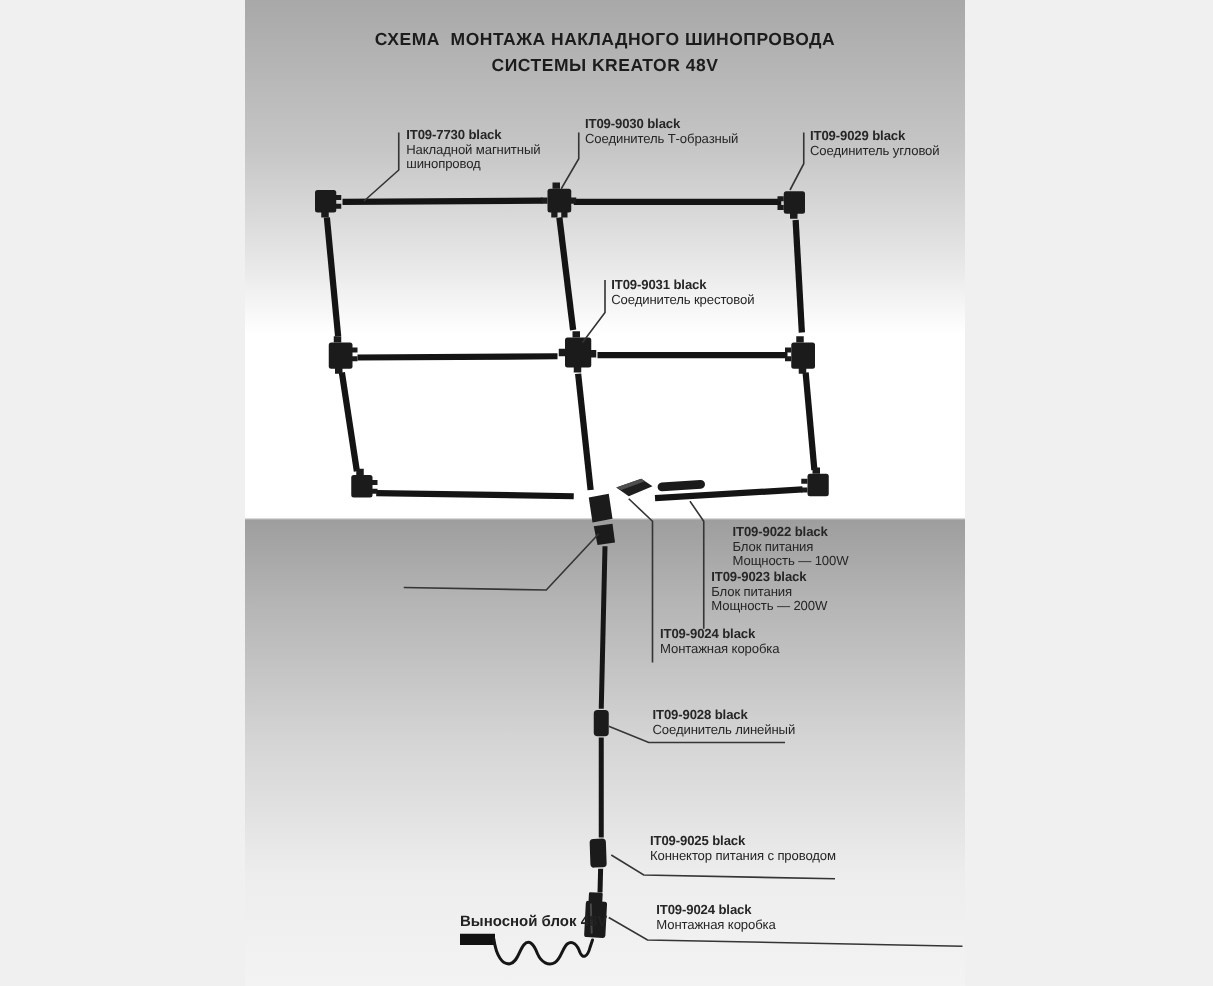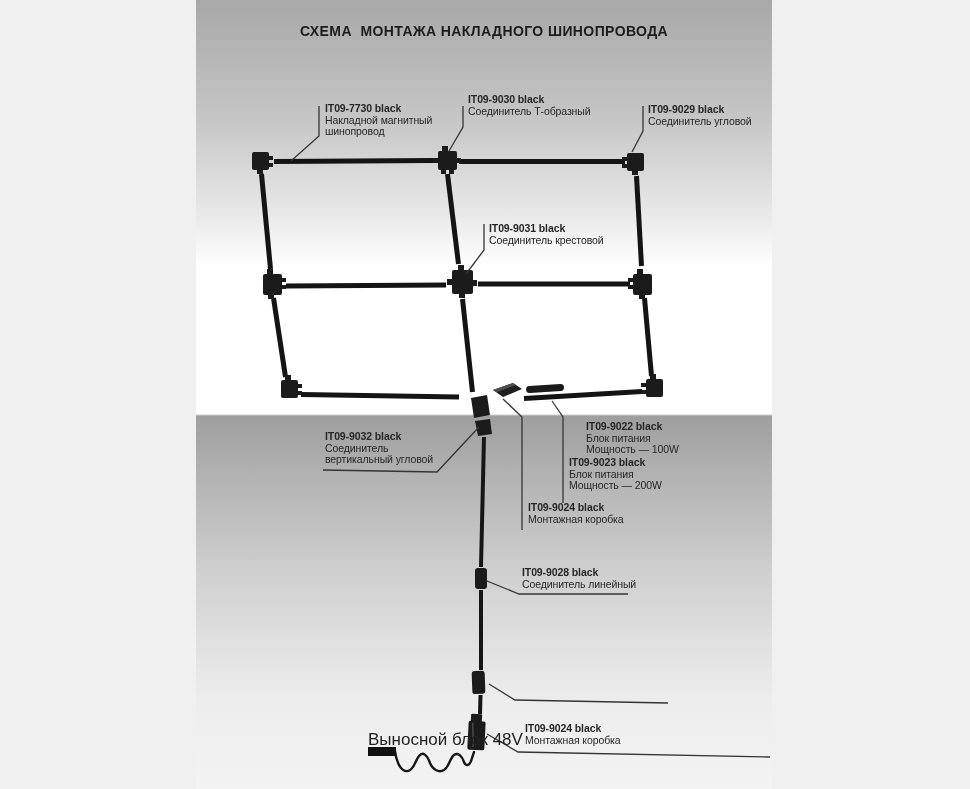--- a/index.html
+++ b/index.html
@@ -17,21 +17,21 @@
   }
   svg.diagram{position:absolute;left:0;top:0;display:block;}
   .title{
     position:absolute;left:196px;top:21px;width:576px;text-align:center;
     color:#1c1c1c;font-weight:bold;font-size:14px;line-height:21px;letter-spacing:.4px;
   }
   .title div{white-space:pre;}
   .lbl{position:absolute;font-size:10.5px;line-height:11px;color:#262626;letter-spacing:-.1px;}
   .lbl .code{font-weight:bold;margin-bottom:1px;}
   .lbl .desc{white-space:pre-line;}
-  .plain-lbl{position:absolute;font-size:17px;color:#222;}
+  .plain-lbl{position:absolute;font-size:12px;color:#222;font-weight:bold;}
 </style>
 </head>
 <body>
 
 <div class="stage">
 
   <div class="content-bg"></div>
 
   <svg class="diagram" width="970" height="789" viewBox="0 0 970 789">
 
@@ -148,62 +148,62 @@
       <polyline points="503,399 522,417 522,530"></polyline>
       <polyline points="552,401 563,417 563,503"></polyline>
       <polyline points="487,581 519,594 628,594"></polyline>
       <polyline points="489,684 515,700 668,703"></polyline>
       <polyline points="487,734 518,752 770,757"></polyline>
     </g>
   </svg>
 
   <div class="title">
     <div>СХЕМА  МОНТАЖА НАКЛАДНОГО ШИНОПРОВОДА</div>
+    <div>СИСТЕМЫ KREATOR 48V</div>
   </div>
 
   <div class="lbl" style="left:325px;top:103px">
     <div class="code">IT09-7730 black</div>
     <div class="desc">Накладной магнитный
 шинопровод</div>
   </div>
   <div class="lbl" style="left:468px;top:94px">
     <div class="code">IT09-9030 black</div>
     <div class="desc">Соединитель Т-образный</div>
   </div>
   <div class="lbl" style="left:648px;top:104px">
     <div class="code">IT09-9029 black</div>
     <div class="desc">Соединитель угловой</div>
   </div>
   <div class="lbl" style="left:489px;top:223px">
     <div class="code">IT09-9031 black</div>
     <div class="desc">Соединитель крестовой</div>
   </div>
-  <div class="lbl" style="left:325px;top:431px">
-    <div class="code">IT09-9032 black</div>
-    <div class="desc">Соединитель
-вертикальный угловой</div>
-  </div>
   <div class="lbl" style="left:586px;top:421px">
     <div class="code">IT09-9022 black</div>
     <div class="desc">Блок питания
 Мощность — 100W</div>
   </div>
   <div class="lbl" style="left:569px;top:457px">
     <div class="code">IT09-9023 black</div>
     <div class="desc">Блок питания
 Мощность — 200W</div>
   </div>
   <div class="lbl" style="left:528px;top:502px">
     <div class="code">IT09-9024 black</div>
     <div class="desc">Монтажная коробка</div>
   </div>
   <div class="lbl" style="left:522px;top:567px">
     <div class="code">IT09-9028 black</div>
     <div class="desc">Соединитель линейный</div>
   </div>
+  <div class="lbl" style="left:520px;top:668px">
+    <div class="code">IT09-9025 black</div>
+    <div class="desc">Коннектор питания с проводом</div>
+  </div>
   <div class="lbl" style="left:525px;top:723px">
     <div class="code">IT09-9024 black</div>
     <div class="desc">Монтажная коробка</div>
   </div>
 
   <div class="plain-lbl" style="left:368px;top:730px">Выносной блок 48V</div>
 
 </div>
 
 </body></html>

